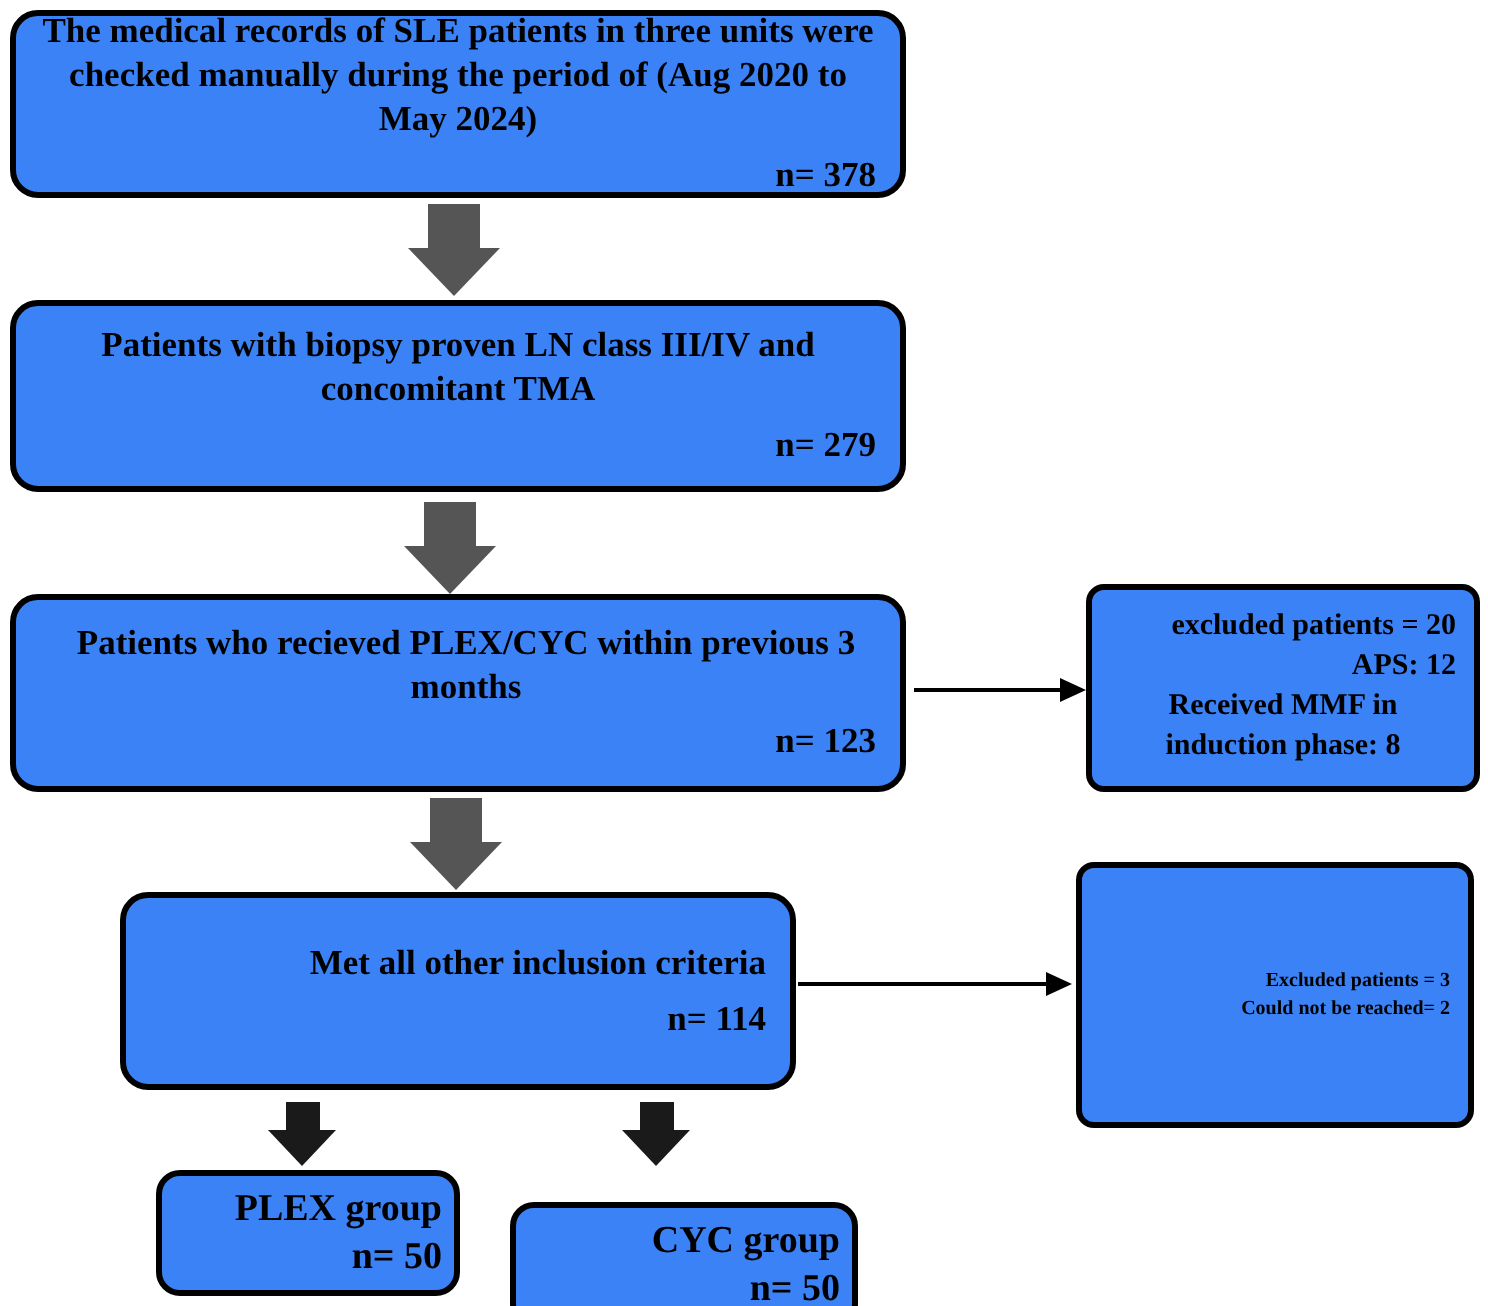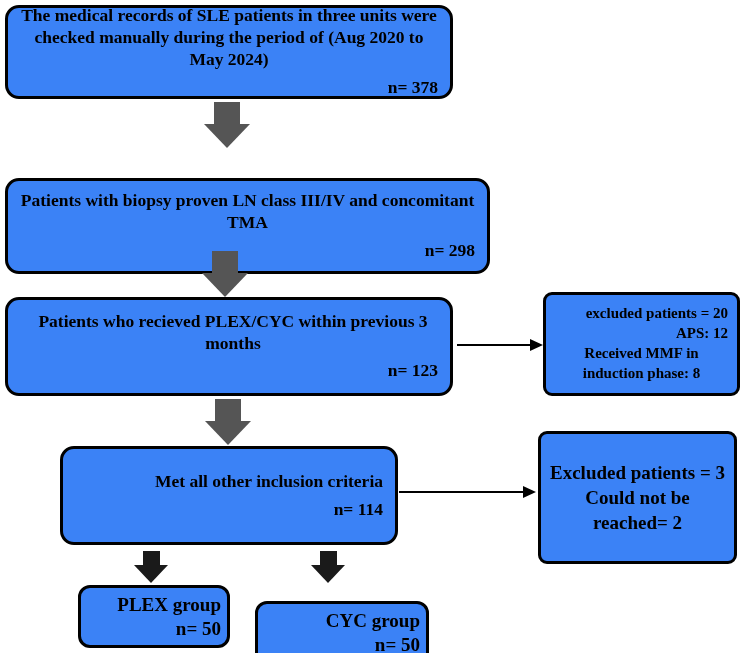--- a/index.html
+++ b/index.html
@@ -81,23 +81,23 @@
   <div class="box main" style="left:5px; top:5px; width:448px; height:94px;">
     <div>The medical records of SLE patients in three units were checked manually during the period of (Aug 2020 to May 2024)</div>
     <div class="box-count">n= 378</div>
   </div>
 
   <div class="barrow" style="left:204px; top:102px;">
     <div class="stem"></div>
     <div class="head"></div>
   </div>
 
-  <div class="box main" style="left:5px; top:150px; width:485px; height:96px;margin-top:28px;">
+  <div class="box main" style="left:5px; top:150px; width:448px; height:96px;">
     <div>Patients with biopsy proven LN class III/IV and concomitant TMA</div>
-    <div class="box-count">n= 298</div>
+    <div class="box-count">n= 279</div>
   </div>
 
   <div class="barrow" style="left:202px; top:251px;">
     <div class="stem"></div>
     <div class="head"></div>
   </div>
 
   <div class="box main" style="left:5px; top:297px; width:448px; height:99px;padding-left:20px;">
     <div>Patients who recieved PLEX/CYC within previous 3 months</div>
     <div class="box-count">n= 123</div>
@@ -116,21 +116,21 @@
     <div class="head"></div>
   </div>
 
   <div class="box main" style="left:60px; top:446px; width:338px; height:99px;">
     <div>Met all other inclusion criteria</div>
     <div class="box-count">n= 114</div>
   </div>
 
   <div class="tarrow" style="left:399px; top:491px; width:125px;"></div>
 
-  <div class="box side" style="left:538px; top:431px; width:199px; height:133px; font-size:19px;">
+  <div class="box side" style="left:538px; top:431px; width:199px; height:133px; font-size:10px;">
     <div>Excluded patients = 3</div>
     <div>Could not be reached= 2</div>
   </div>
 
   <div class="barrow black" style="left:134px; top:551px;">
     <div class="stem"></div>
     <div class="head"></div>
   </div>
 
   <div class="barrow black" style="left:311px; top:551px;">

